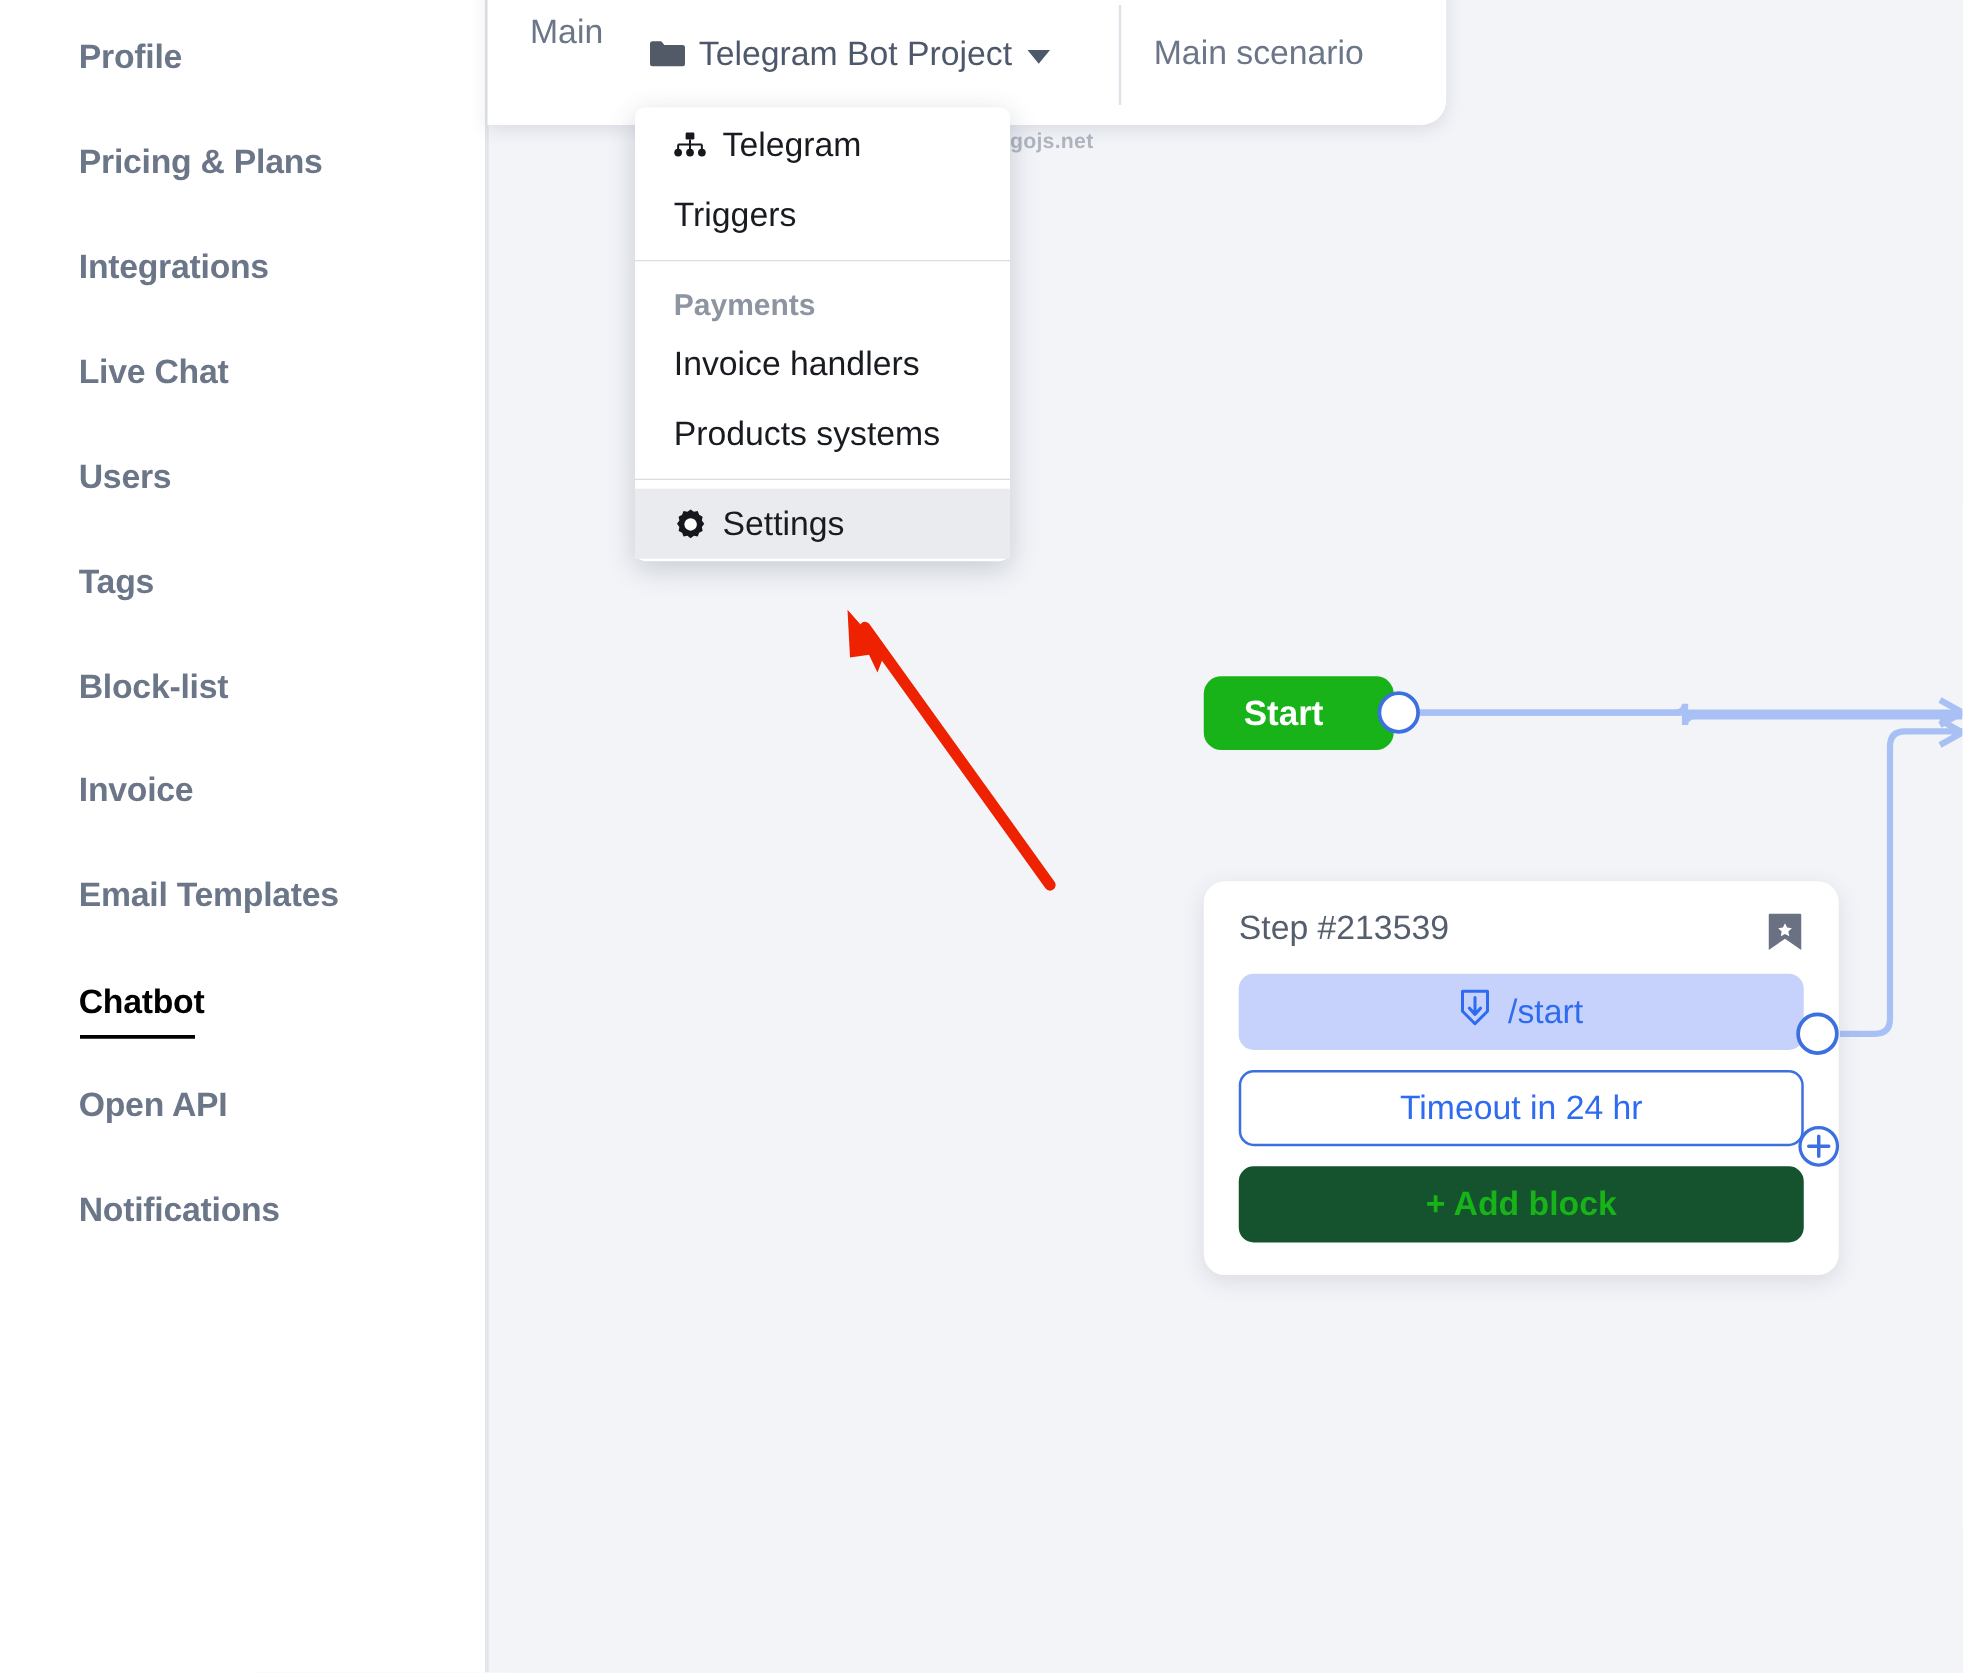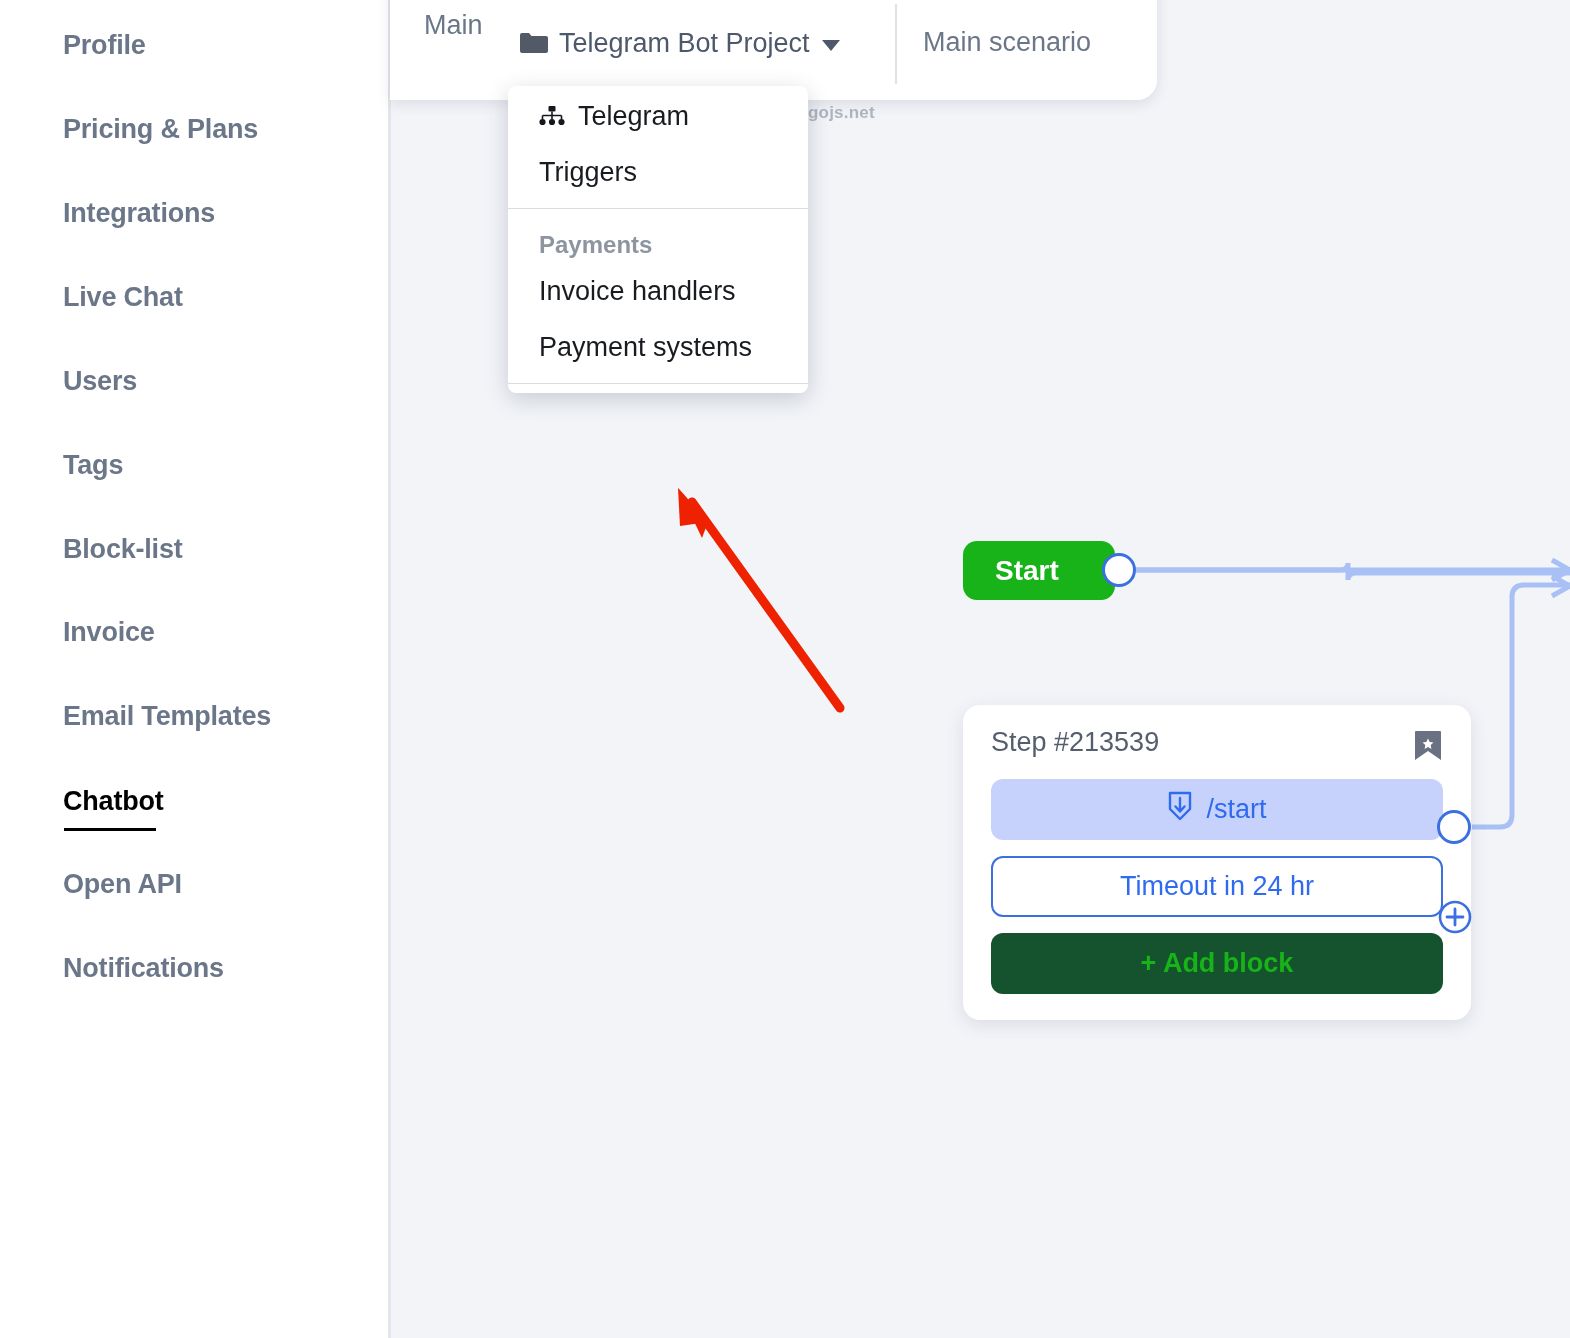--- a/index.html
+++ b/index.html
@@ -417,25 +417,34 @@
 
   <div class="menu-div"></div>
 
   <div class="menu-group-label">Payments</div>
 
   <div class="menu-row">
     <span>Invoice handlers</span>
   </div>
 
   <div class="menu-row">
-    <span>Payment systems</span>
+    <span>Products systems</span>
   </div>
 
   <div class="menu-div"></div>
   <div class="pad4"></div>
 
+  <div class="menu-row highlight">
+    <span class="mi-icon">
+      <svg width="27" height="27" viewBox="0 0 27 27">
+        <path d="M13.5 1.5 l2.6 1.9 l3.1 -.6 l1.1 3 l2.8 1.5 l-.6 3.1 l1.9 2.6 l-1.9 2.6 l .6 3.1 l-2.8 1.5 l-1.1 3 l-3.1 -.6 l-2.6 1.9 l-2.6 -1.9 l-3.1 .6 l-1.1 -3 l-2.8 -1.5 l .6 -3.1 l-1.9 -2.6 l1.9 -2.6 l-.6 -3.1 l2.8 -1.5 l1.1 -3 l3.1 .6 z" fill="#15181d"></path>
+        <circle cx="13.5" cy="13.5" r="5" fill="#ffffff"></circle>
+      </svg>
+    </span>
+    <span>Settings</span>
+  </div>
 </div>
 
 <svg id="red-arrow" width="220" height="260" viewBox="0 0 220 260">
   <path d="M 190 238 L 42 32" stroke="#ee2200" stroke-width="9" stroke-linecap="round" fill="none"></path>
   <path d="M 28 18 L 58 52 L 30 56 Z" fill="#ee2200"></path>
   <path d="M 28 18 L 52 68 L 58 52 Z" fill="#ee2200"></path>
 </svg>
 
 </body></html>

